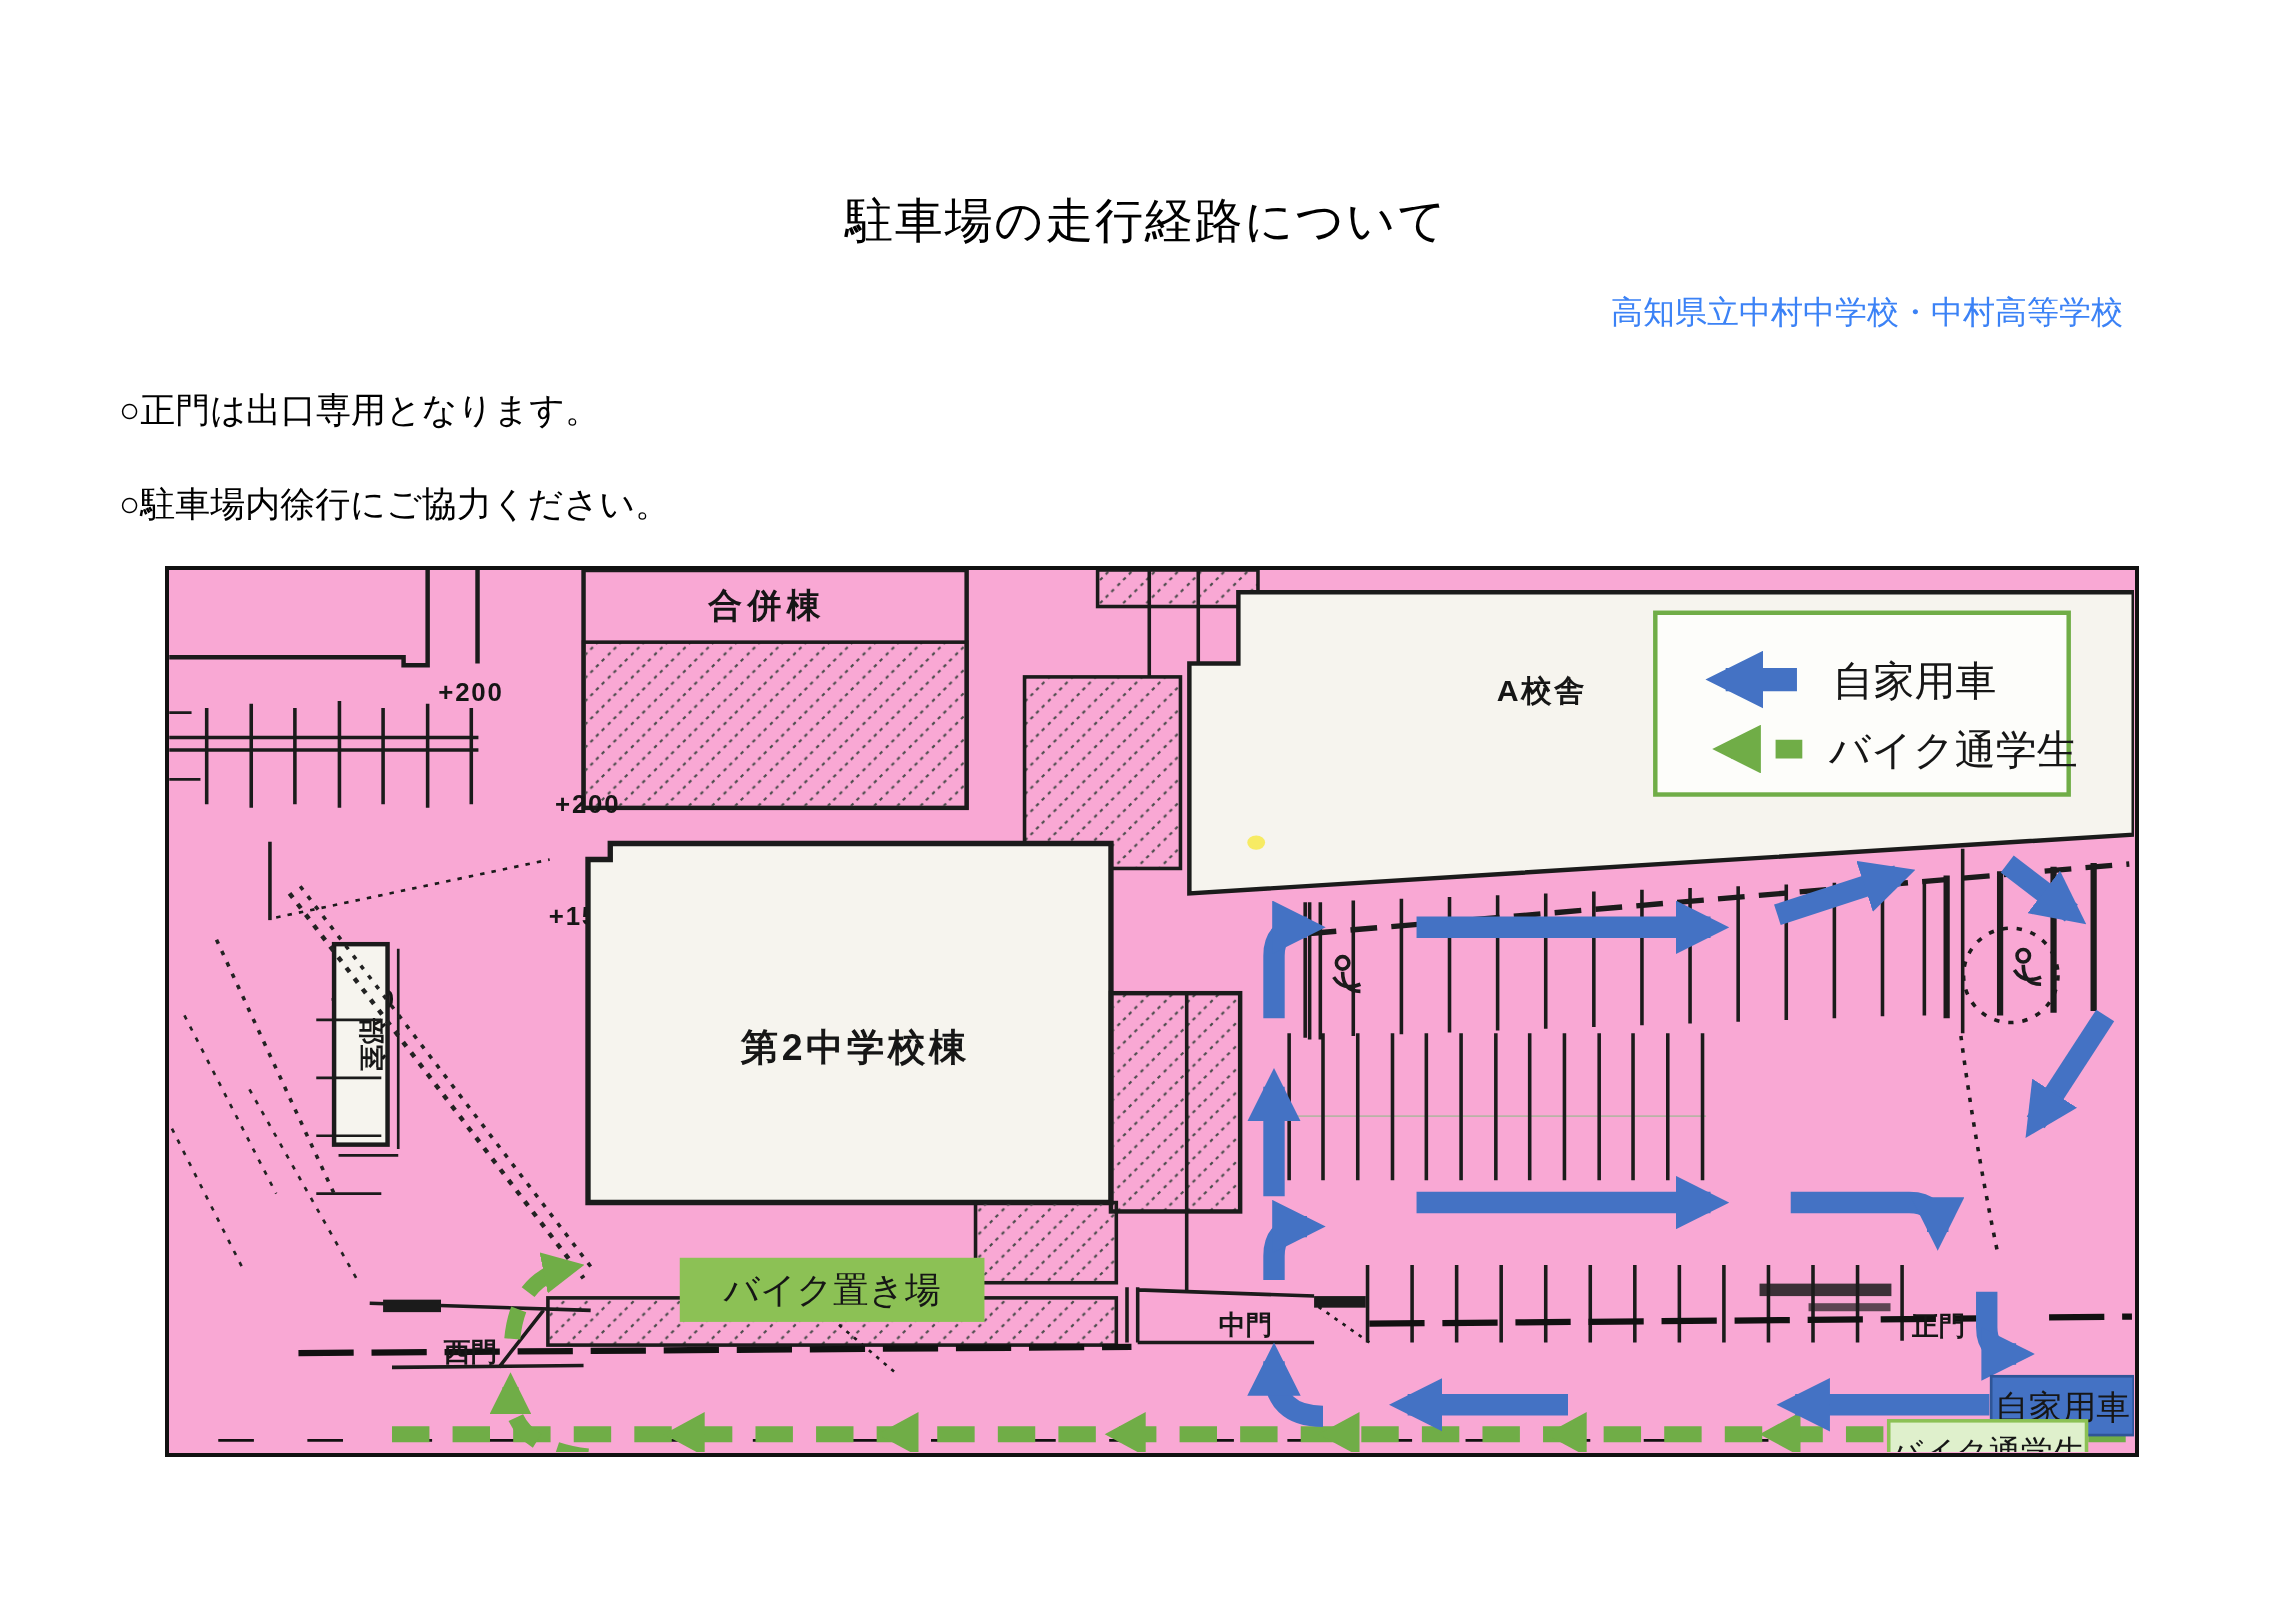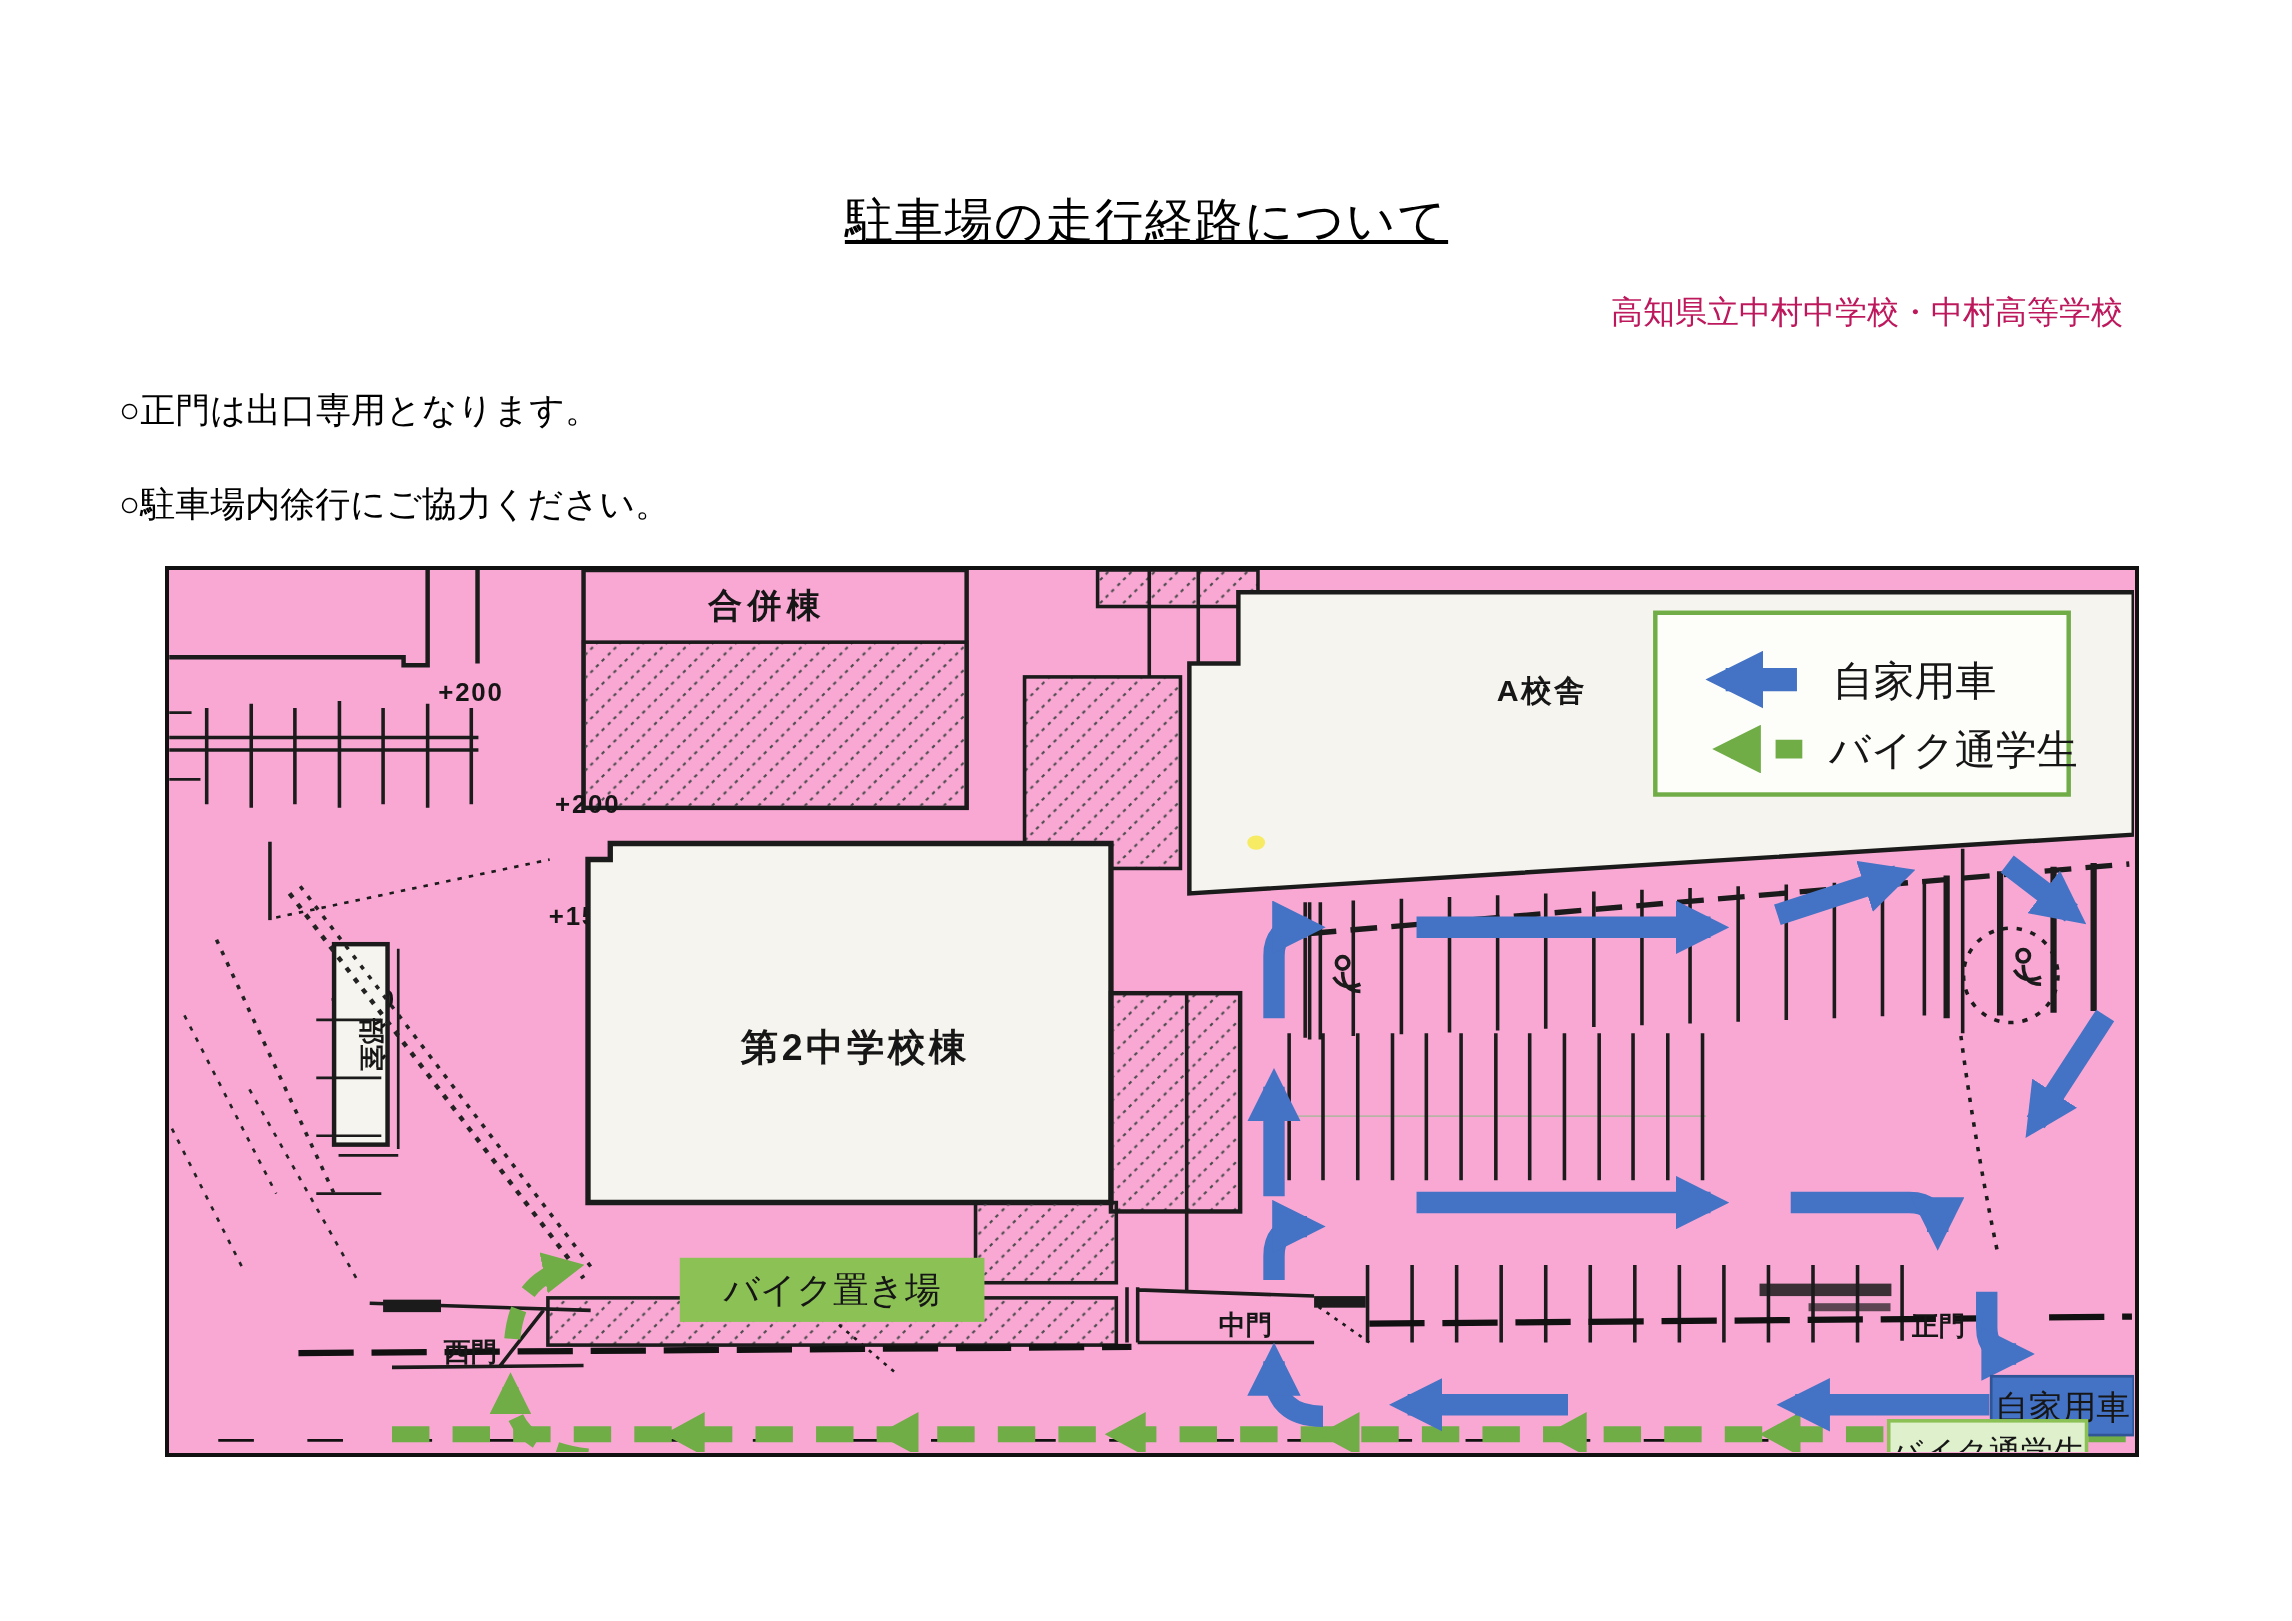--- a/index.html
+++ b/index.html
@@ -1,21 +1,21 @@
 <!DOCTYPE html>
 <html style="font-size:14.3px"><head>
 <meta charset="utf-8">
 <style>
   html,body{margin:0;padding:0;background:#fff;}
   #stage{position:relative;width:2293px;height:1622px;background:#ffffff;overflow:hidden;
          font-family:"Liberation Sans","DejaVu Sans",sans-serif;color:#111;}
   .serif{font-family:"Liberation Serif","DejaVu Serif",serif;}
   #doc-title{position:absolute;left:0;top:189px;width:2293px;text-align:center;
-             font-size:48px;letter-spacing:1.8px;color:#000;text-decoration:underline;}
-  #doc-school{position:absolute;left:1611px;top:291px;font-size:32px;color:#be185d;}
+             font-size:48px;letter-spacing:1.8px;color:#000;}
+  #doc-school{position:absolute;left:1611px;top:291px;font-size:32px;color:#3b82f6;}
   #doc-notes{position:absolute;left:119px;top:364px;font-size:35px;line-height:94px;color:#000;}
   #map-wrap{position:absolute;left:165px;top:566px;width:1974px;height:891px;
             background:#f9a8d4;border:4.5px solid #111;box-sizing:border-box;}
   #map-svg{position:absolute;left:0;top:0;}
   svg text{font-family:"Liberation Sans","DejaVu Sans",sans-serif;fill:#161616;}
   .bl{font-weight:700;}
   .gate{font-size:30px;font-weight:700;}
   .elev{font-size:29px;font-weight:600;letter-spacing:2px;}
   .legend-t{font-size:46px;}
   .ink{stroke:#1b1b1b;fill:none;}

